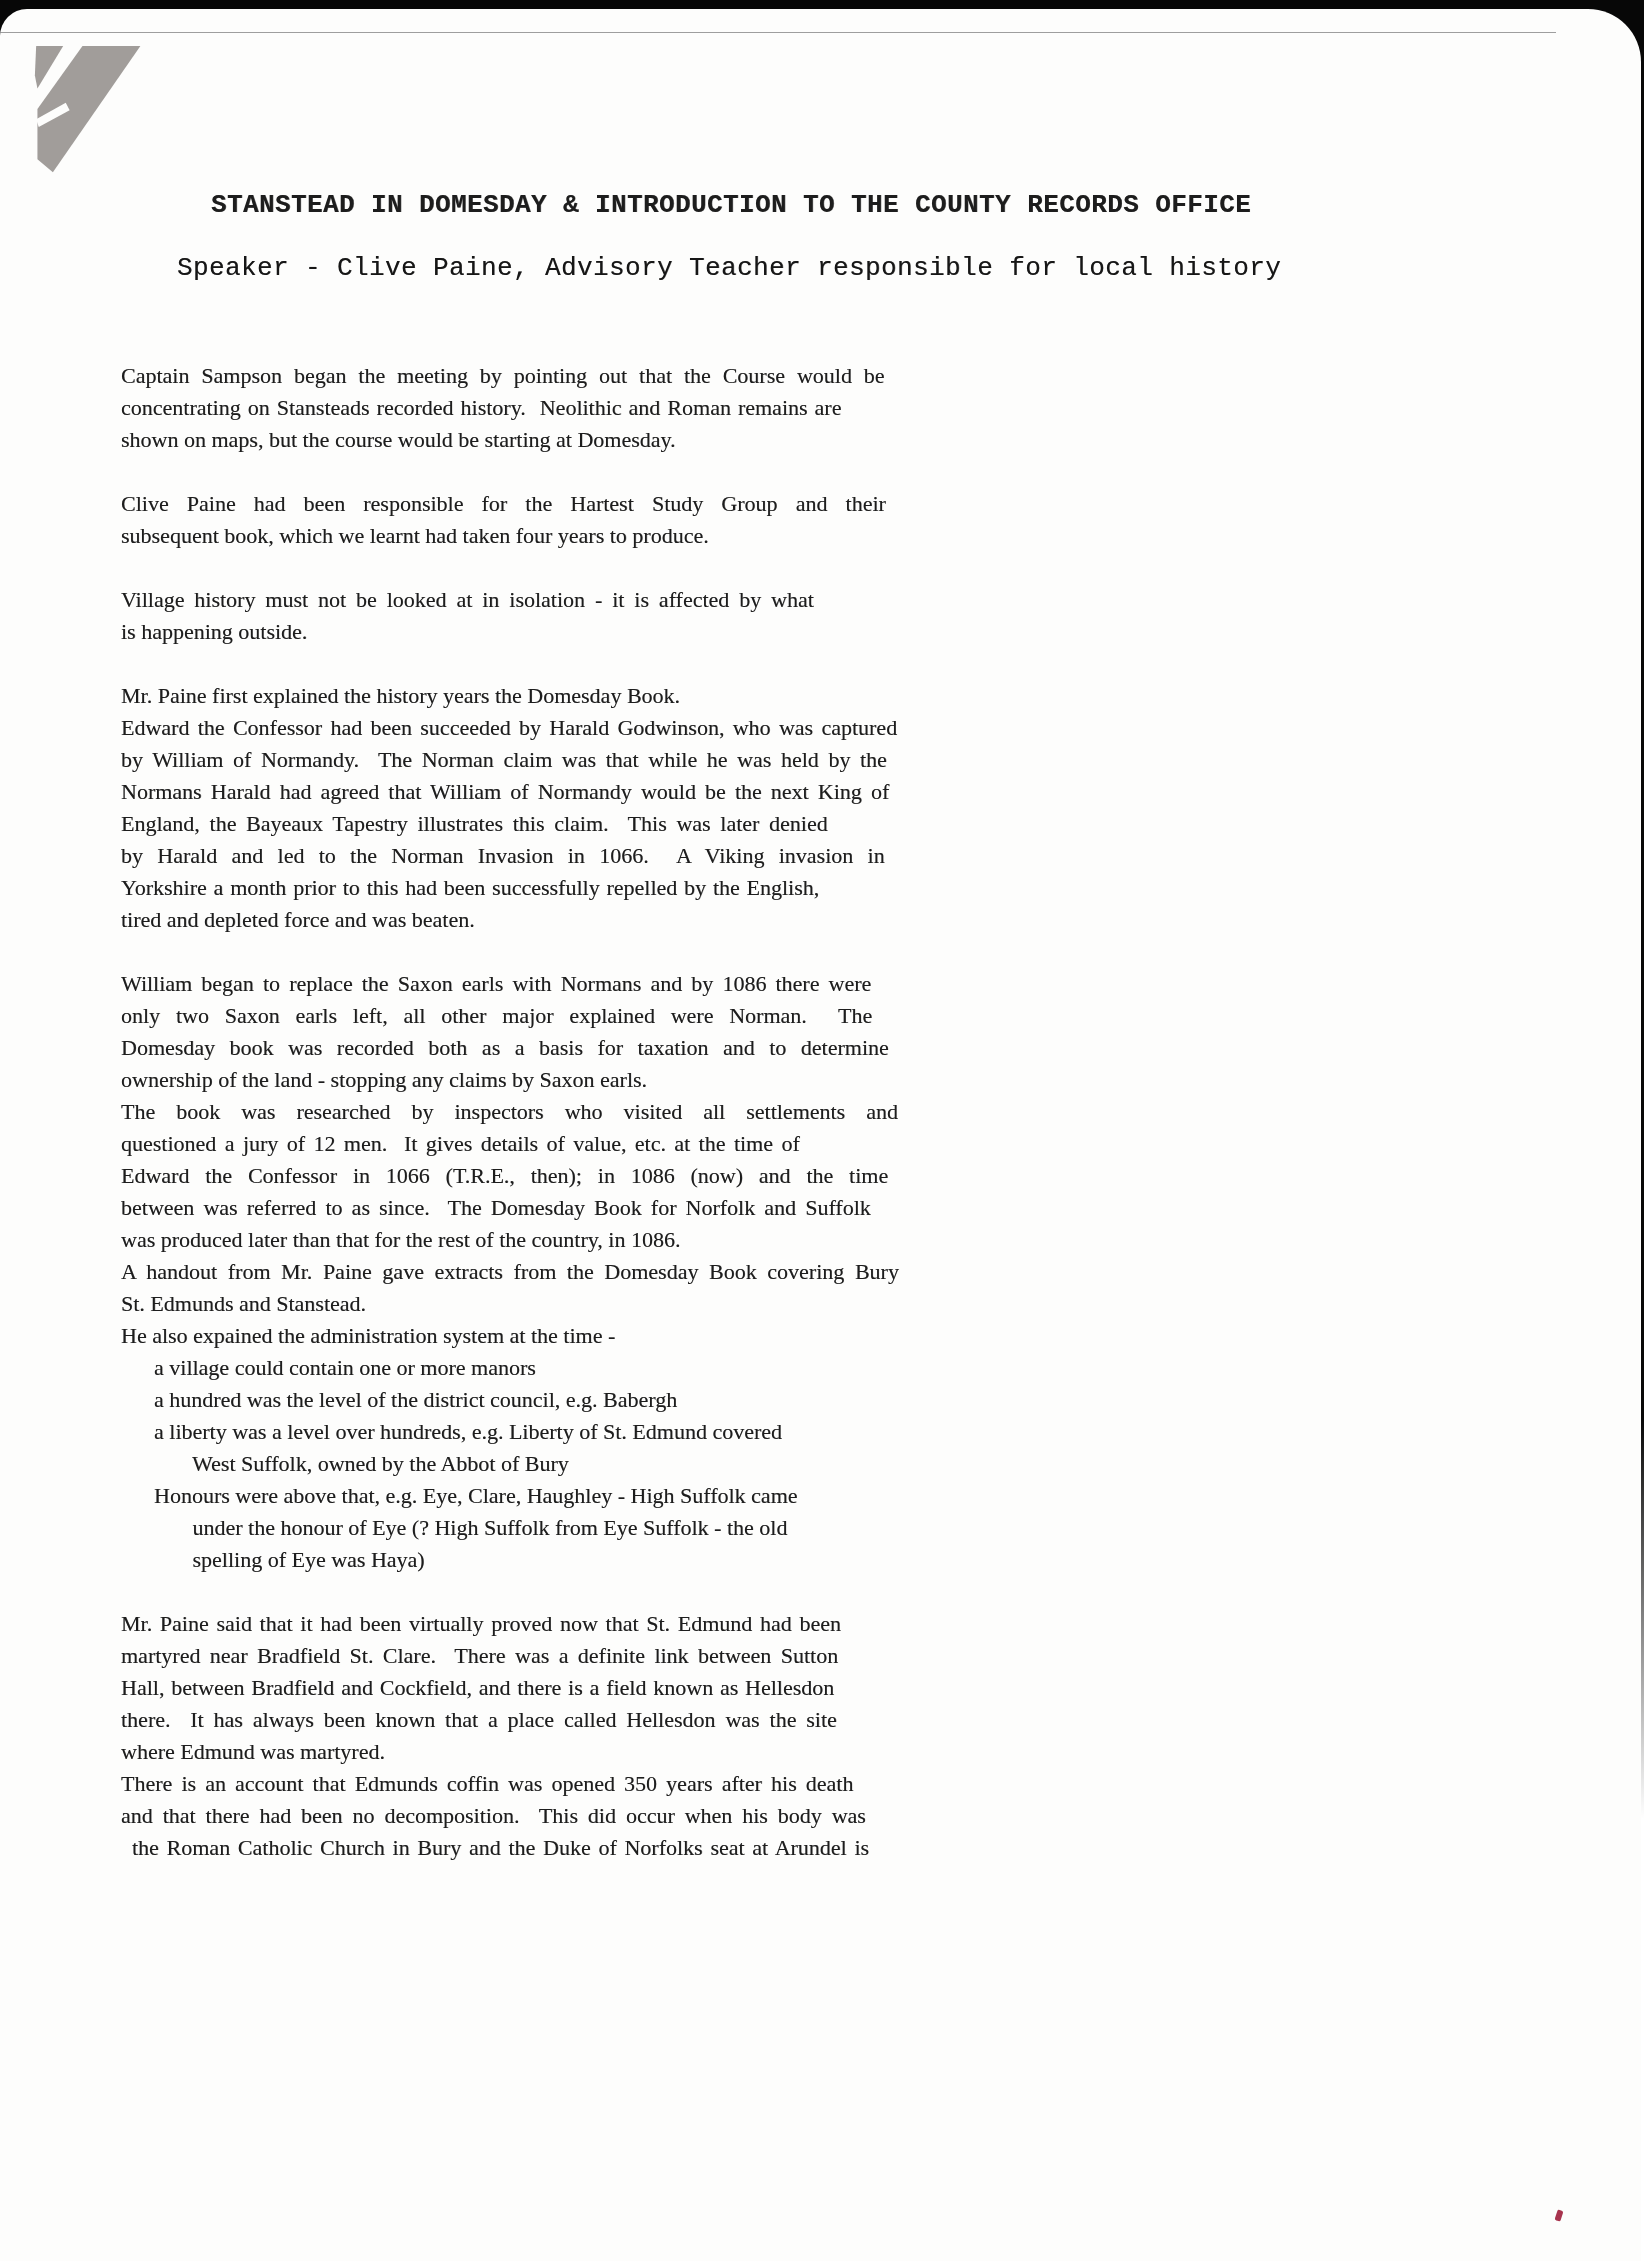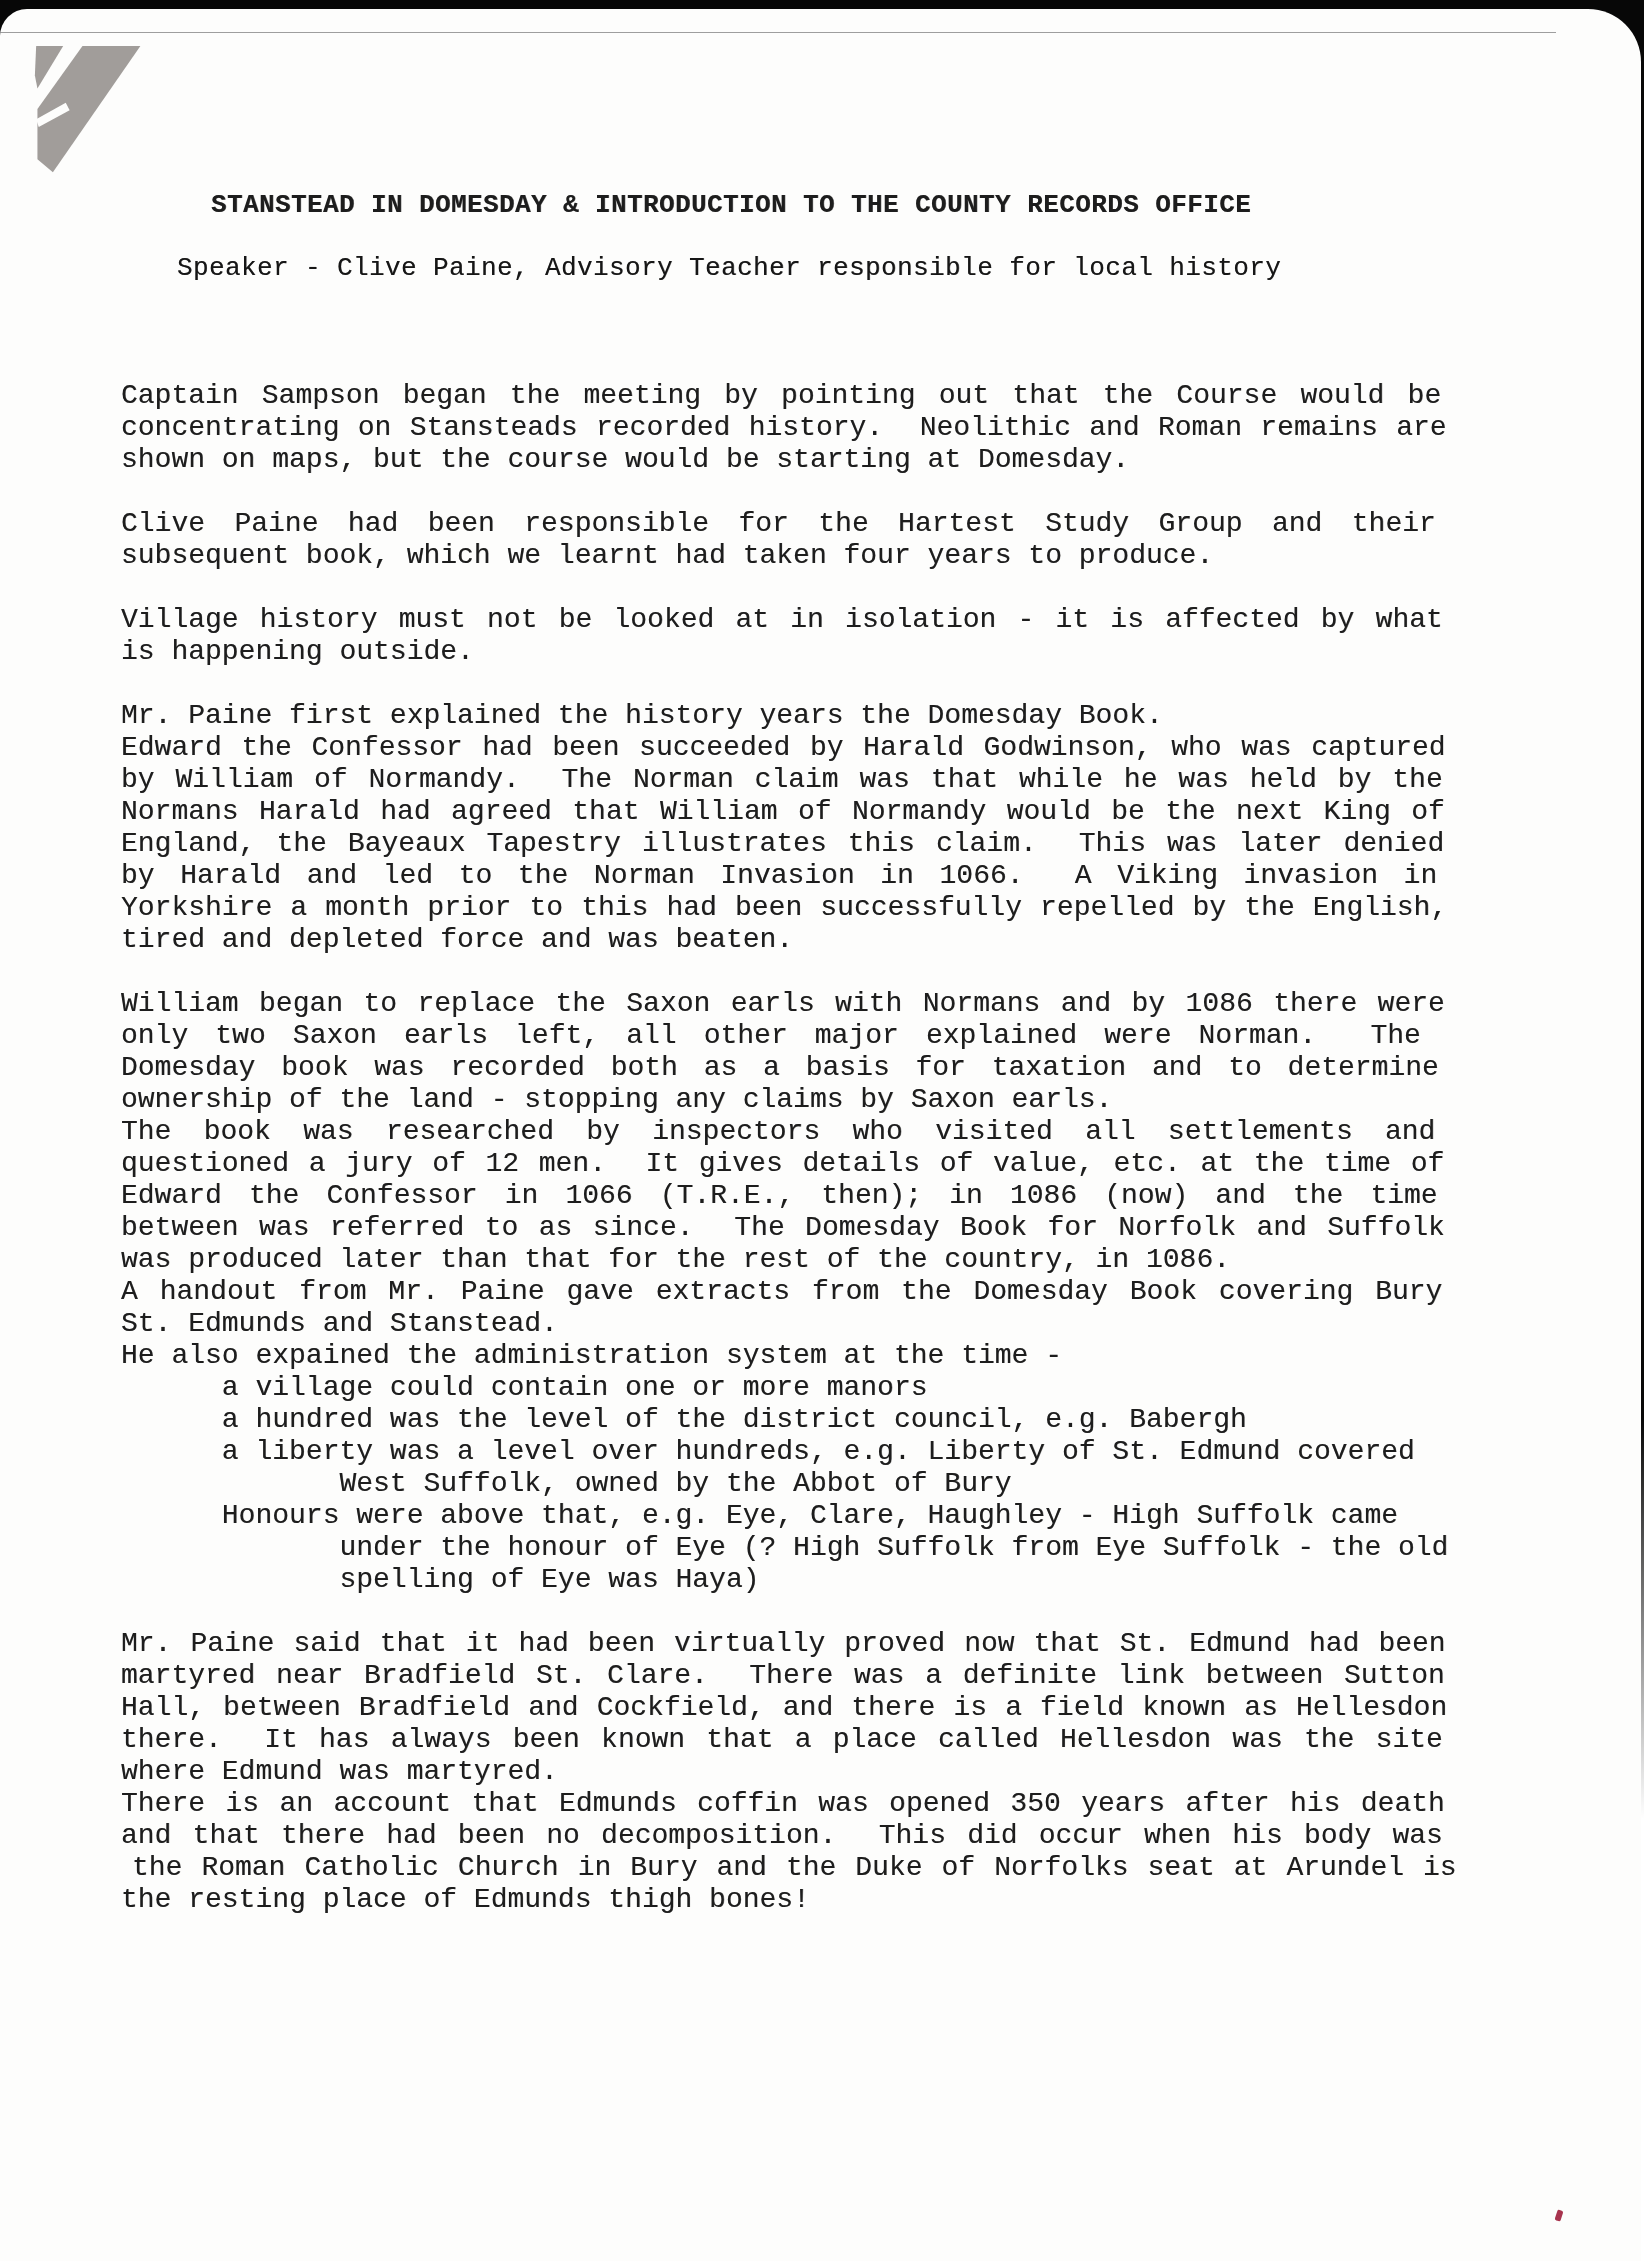--- a/index.html
+++ b/index.html
@@ -36,24 +36,25 @@
     color:var(--ink-color,#1d1d1d);
     text-shadow:0.4px 0.4px 0.5px rgba(10,10,10,.5);
   }
   .subtitle{
     position:absolute;left:177px;top:254px;
     font-size:26px;line-height:28px;letter-spacing:0.4px;white-space:pre;
     color:#161616;
     text-shadow:0.3px 0.3px 0.4px rgba(15,15,15,.5);
   }
   .typebody{
-    position:absolute;left:121px;top:380px;width:1225px;
-    font-size:28px;line-height:32px;
+    position:absolute;left:121px;top:360px;width:1225px;
+    font-size:22px;line-height:32px;
     color:var(--ink-color,#1d1d1d);
     text-shadow:0.3px 0.3px 0.4px rgba(20,20,20,.45);
+    font-family:Liberation Serif, serif;
   }
   .typebody .line{white-space:pre;height:32px;}
   .speck{
     position:absolute;left:1556px;top:2210px;width:5.8px;height:11px;
     background:var(--speck-color,#a8344e);border-radius:1.9px;transform:rotate(18deg);
   }
 </style>
 </head>
 <body>
 
@@ -113,18 +114,17 @@
       <div class="line">             spelling of Eye was Haya)</div>
       <div class="line"> </div>
       <div class="line" style="word-spacing: 2.2px;">Mr. Paine said that it had been virtually proved now that St. Edmund had been</div>
       <div class="line" style="word-spacing: 3.9px;">martyred near Bradfield St. Clare.  There was a definite link between Sutton</div>
       <div class="line" style="word-spacing: 1.3px;">Hall, between Bradfield and Cockfield, and there is a field known as Hellesdon</div>
       <div class="line" style="word-spacing: 4.4px;">there.  It has always been known that a place called Hellesdon was the site</div>
       <div class="line">where Edmund was martyred.</div>
       <div class="line" style="word-spacing: 3.6px;">There is an account that Edmunds coffin was opened 350 years after his death</div>
       <div class="line" style="word-spacing: 4.4px;">and that there had been no decomposition.  This did occur when his body was</div>
       <div class="line" style="word-spacing: 2.2px; margin-left: 11px;">the Roman Catholic Church in Bury and the Duke of Norfolks seat at Arundel is</div>
-      <div class="line">the resting place of Edmunds thigh bones!</div>
     </div>
 
   <div class="speck"></div>
 </div>
 
 
 </body></html>

